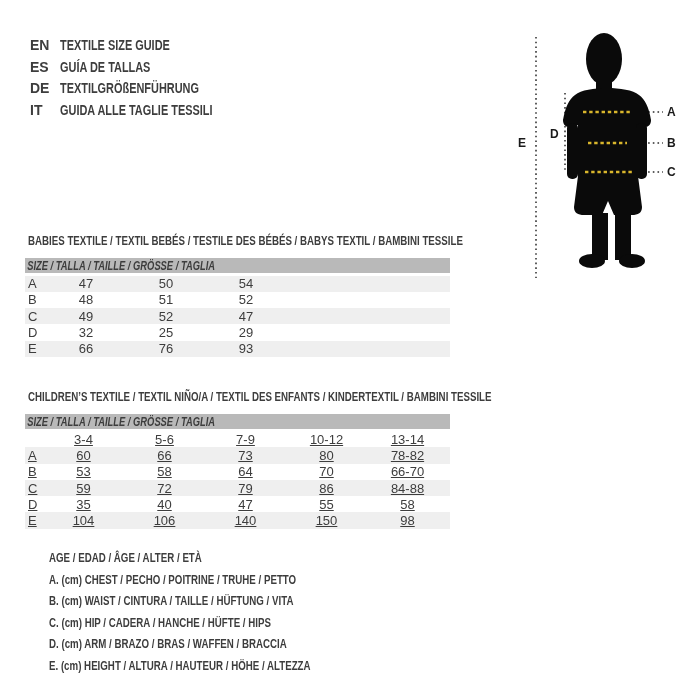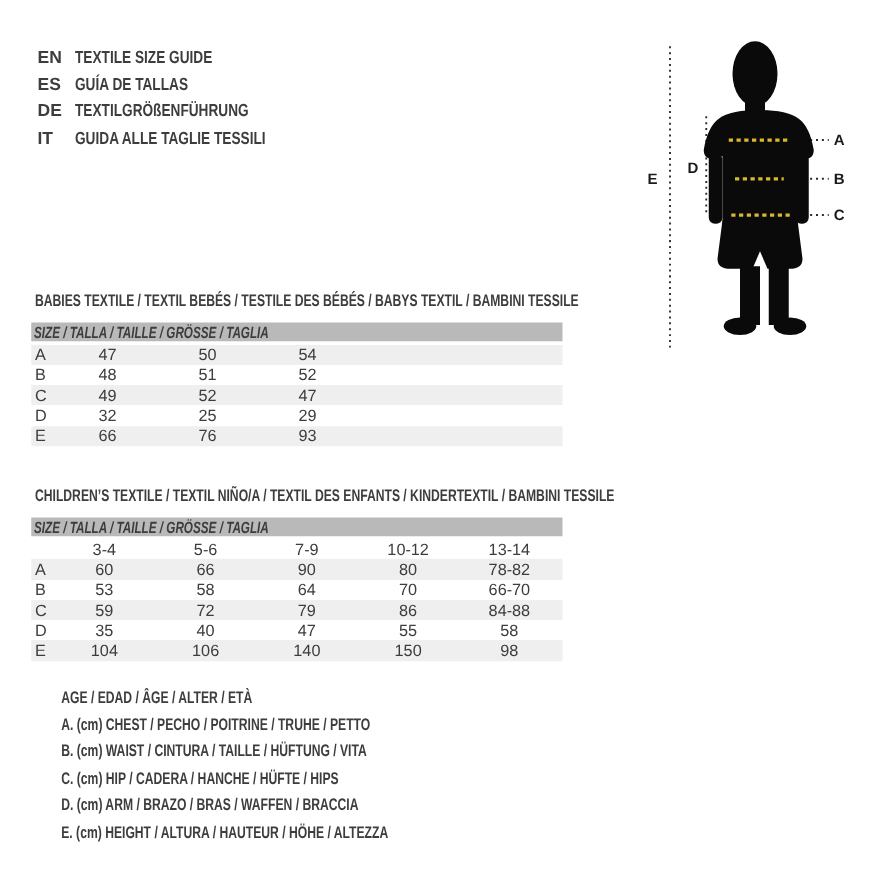--- a/index.html
+++ b/index.html
@@ -32,21 +32,21 @@
   .size-bar .bar-text{padding-left:3px;font-size:13px;font-weight:700;}
   .bar-babies{top:257.5px;}
   .bar-children{top:413.5px;}
 
   
   .table{position:absolute;left:25px;width:425px;}
   .table-babies{top:275.5px;}
   .table-children{top:431px;}
   .trow{display:grid;height:16.3px;align-items:center;font-size:13px;background:#ffffff;}
   .table-babies .trow{grid-template-columns:21px 80px 80px 80px;}
-  .table-children .trow{grid-template-columns:18px 81px 81px 81px 81px 81px;}
+  .table-children .trow{grid-template-columns:18px 81px 81px 81px 81px 81px;text-decoration:underline;}
   .trow.stripe{background:#efefef;}
   .tlabel{padding-left:3px;}
   .tcell{text-align:center;}
 
   
   .legend{position:absolute;left:28px;top:547px;margin-left:21px;}
   .legend-line{height:21.6px;line-height:21.6px;font-size:13.5px;font-weight:700;}
 </style>
 </head>
 <body>
@@ -153,21 +153,21 @@
         <div class="tcell">3-4</div>
         <div class="tcell">5-6</div>
         <div class="tcell">7-9</div>
         <div class="tcell">10-12</div>
         <div class="tcell">13-14</div>
       </div>
       <div class="trow stripe">
         <div class="tlabel">A</div>
         <div class="tcell">60</div>
         <div class="tcell">66</div>
-        <div class="tcell">90</div>
+        <div class="tcell">73</div>
         <div class="tcell">80</div>
         <div class="tcell">78-82</div>
       </div>
       <div class="trow">
         <div class="tlabel">B</div>
         <div class="tcell">53</div>
         <div class="tcell">58</div>
         <div class="tcell">64</div>
         <div class="tcell">70</div>
         <div class="tcell">66-70</div>

